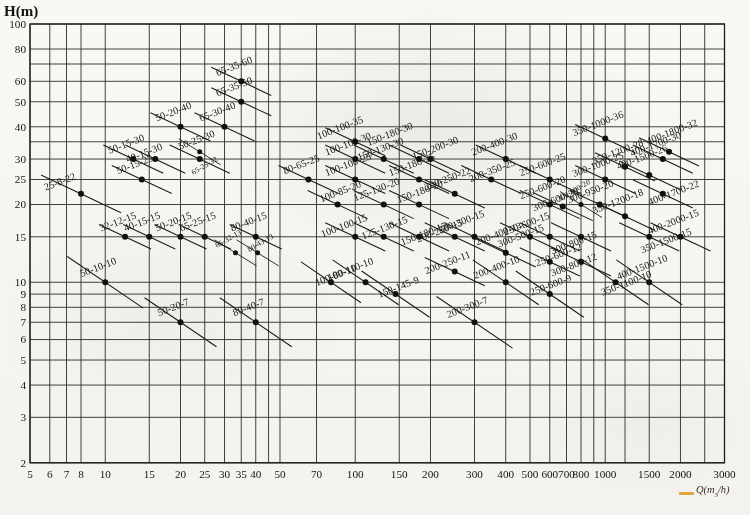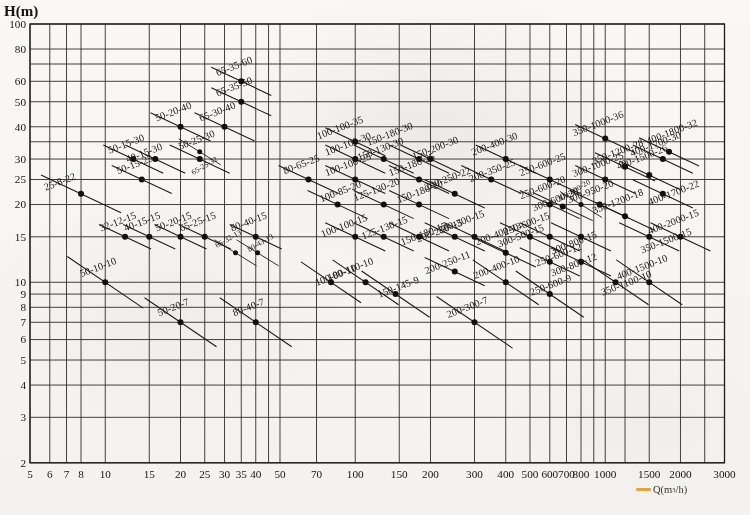--- a/index.html
+++ b/index.html
@@ -14,22 +14,22 @@
   }
   svg#chart{position:absolute;left:0;top:0;}
   svg text{font-family:"Liberation Serif","DejaVu Serif",serif;fill:#161514;}
   .tick{font-size:11.2px;}
   .plab{font-size:10.2px;letter-spacing:.1px;}
   .plab.small{font-size:7.6px;}
   .ytitle{
     position:absolute;left:4px;top:3px;font-size:15px;color:#14130f;font-weight:bold;
   }
   .xtitle{
-    position:absolute;left:636px;top:484px;font-size:10.5px;color:#3a3124;
-    display:flex;align-items:center;white-space:nowrap;
+    position:absolute;left:679px;top:484px;font-size:10.5px;color:#3a3124;
+    display:flex;align-items:flex-end;white-space:nowrap;font-style:italic;
   }
   .xtitle sup{font-size:6.5px;line-height:0;}
   .qarrow{display:inline-block;width:15px;height:3px;background:#dfa63e;margin-right:2px;border-radius:1px;}
 </style>
 </head>
 <body>
 
 <div class="sheet">
   <svg id="chart" width="750" height="515" viewBox="0 0 750 515">
       <g>

